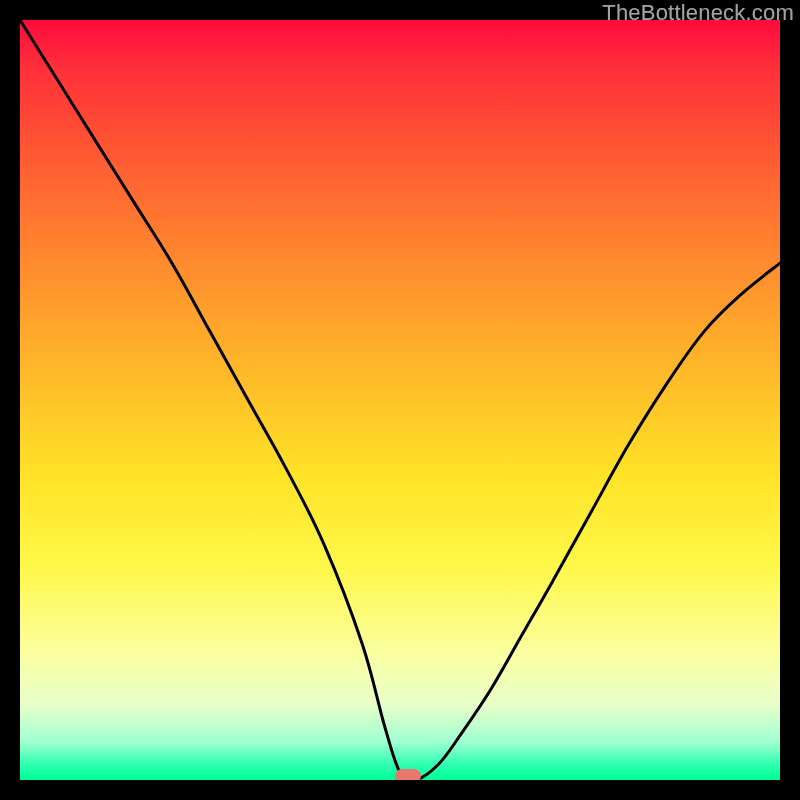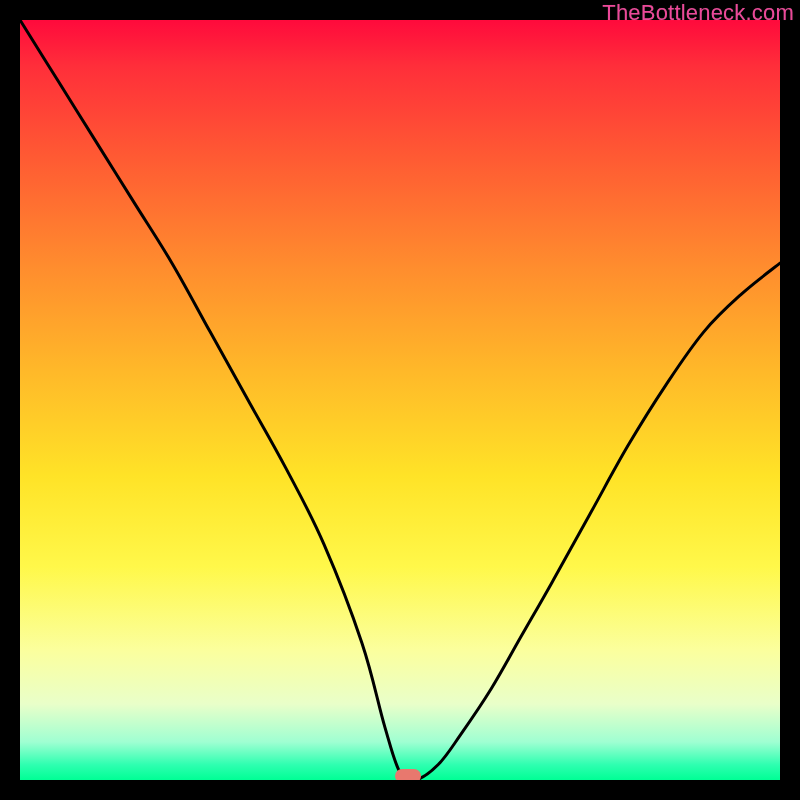--- a/index.html
+++ b/index.html
@@ -38,21 +38,21 @@
       #00ff95 100%
     );
     overflow: hidden;
   }
   .watermark {
     position: absolute;
     top: 0px;
     right: 6px;
     font-size: 22px;
     font-weight: 500;
-    color: #ec4899;
+    color: #a3a3a3;
     letter-spacing: 0.2px;
     text-shadow: 0 0 1px rgba(255,255,255,0.2);
     pointer-events: none;
   }
   svg.curve {
     position: absolute;
     left: 0;
     top: 0;
     width: 760px;
     height: 760px;

